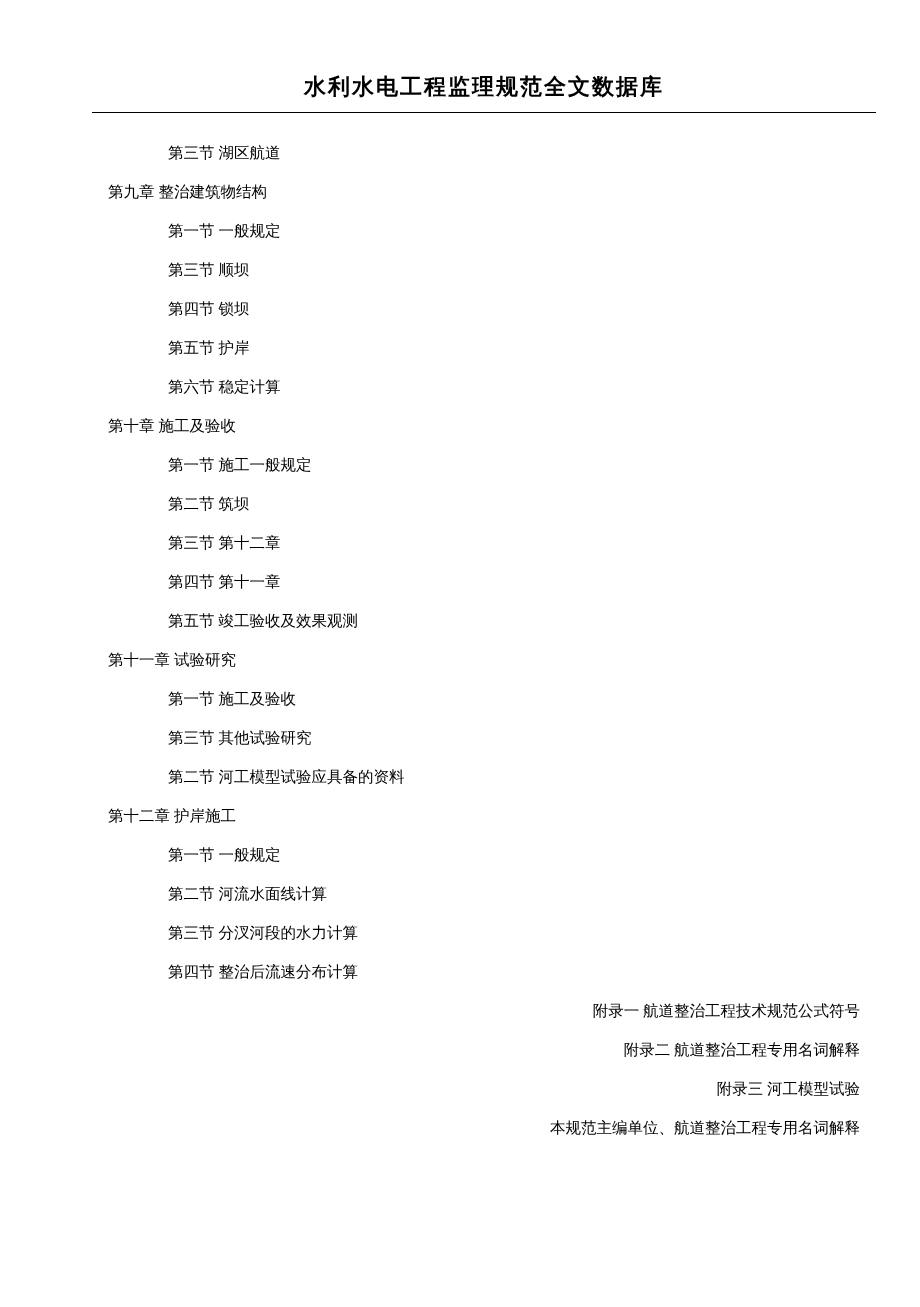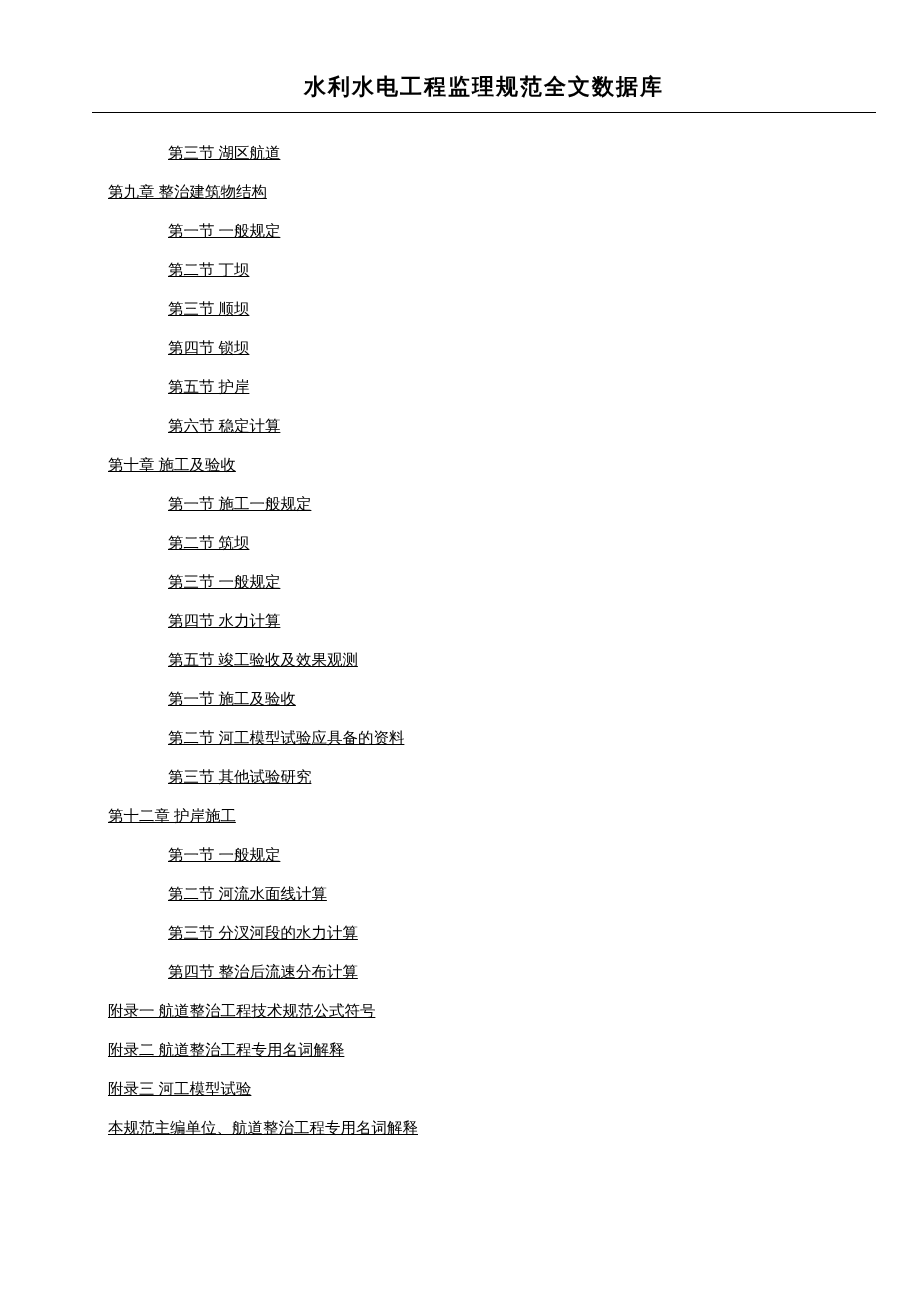--- a/index.html
+++ b/index.html
@@ -38,61 +38,61 @@
       margin-bottom: 24px;
     }
 
     .toc-list {
       list-style: none;
     }
 
     .toc-item {
       line-height: 2.0;
       font-size: 15.5px;
-      text-decoration: underline;
     }
 
     .level-chapter {
       padding-left: 0px;
       font-weight: normal;
     }
 
     .level-section {
       padding-left: 60px;
     }
 
     .appendix-item {
       padding-left: 0px;
+      text-align: right;
     }
   </style>
 </head>
 <body>
 
 <div class="page-container">
   <div class="page-title">水利水电工程监理规范全文数据库</div>
   <hr class="title-divider">
 
   <ul class="toc-list">
   <li class="toc-item level-section"><span>第三节    湖区航道</span></li>
       <li class="toc-item level-chapter"><span>第九章    整治建筑物结构</span></li>
       <li class="toc-item level-section"><span>第一节    一般规定</span></li>
-      <li class="toc-item level-section"><span>第二节    丁坝</span></li>
       <li class="toc-item level-section"><span>第三节    顺坝</span></li>
       <li class="toc-item level-section"><span>第四节    锁坝</span></li>
       <li class="toc-item level-section"><span>第五节    护岸</span></li>
       <li class="toc-item level-section"><span>第六节    稳定计算</span></li>
       <li class="toc-item level-chapter"><span>第十章    施工及验收</span></li>
       <li class="toc-item level-section"><span>第一节    施工一般规定</span></li>
       <li class="toc-item level-section"><span>第二节    筑坝</span></li>
-      <li class="toc-item level-section"><span>第三节    一般规定</span></li>
-      <li class="toc-item level-section"><span>第四节    水力计算</span></li>
+      <li class="toc-item level-section"><span>第三节    第十二章</span></li>
+      <li class="toc-item level-section"><span>第四节    第十一章</span></li>
       <li class="toc-item level-section"><span>第五节    竣工验收及效果观测</span></li>
+      <li class="toc-item level-chapter"><span>第十一章    试验研究</span></li>
       <li class="toc-item level-section"><span>第一节    施工及验收</span></li>
+      <li class="toc-item level-section"><span>第三节    其他试验研究</span></li>
       <li class="toc-item level-section"><span>第二节    河工模型试验应具备的资料</span></li>
-      <li class="toc-item level-section"><span>第三节    其他试验研究</span></li>
       <li class="toc-item level-chapter"><span>第十二章    护岸施工</span></li>
       <li class="toc-item level-section"><span>第一节    一般规定</span></li>
       <li class="toc-item level-section"><span>第二节    河流水面线计算</span></li>
       <li class="toc-item level-section"><span>第三节    分汊河段的水力计算</span></li>
       <li class="toc-item level-section"><span>第四节    整治后流速分布计算</span></li>
       <li class="toc-item appendix-item"><span>附录一    航道整治工程技术规范公式符号</span></li>
       <li class="toc-item appendix-item"><span>附录二    航道整治工程专用名词解释</span></li>
       <li class="toc-item appendix-item"><span>附录三    河工模型试验</span></li>
       <li class="toc-item appendix-item"><span>本规范主编单位、航道整治工程专用名词解释</span></li>
     </ul>

